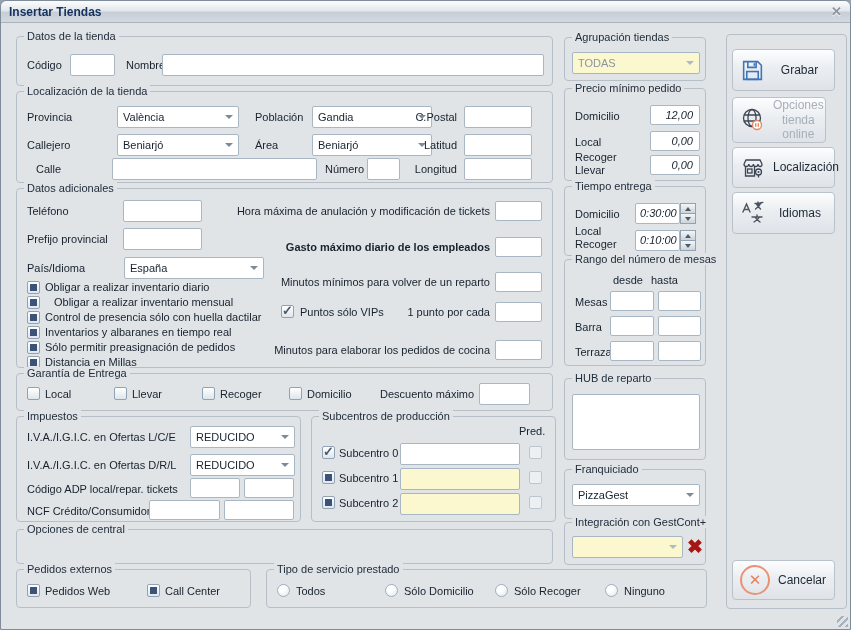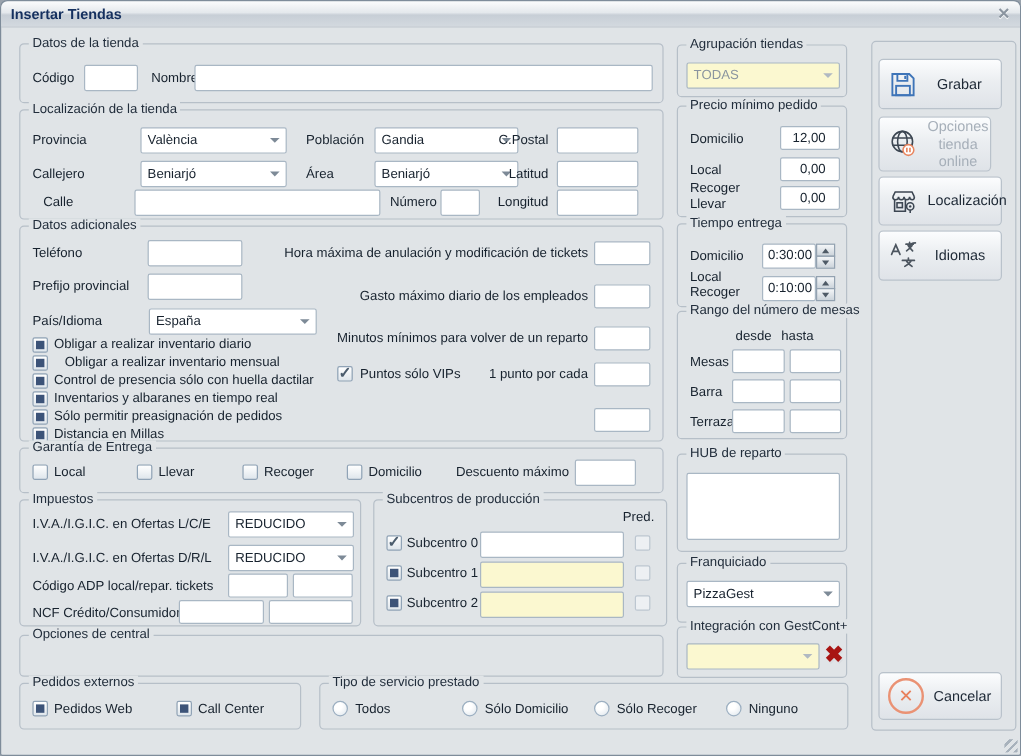--- a/index.html
+++ b/index.html
@@ -10,21 +10,21 @@
       border-bottom:1px solid #aab3bd;border-radius:6px 6px 0 0;display:flex;align-items:center;padding:0 8px;box-sizing:border-box;}
   .tbt{font-weight:bold;font-size:12px;color:#15305f;}
   .xbtn{margin-left:auto;color:#8b95a0;font-weight:bold;font-size:13px;line-height:1;text-shadow:0 1px 0 #fff;}
   .grp{position:absolute;border:1px solid #b6bfc8;border-radius:4px;box-sizing:border-box;}
   .gt{position:absolute;top:-7px;left:7px;background:#e0e4e7;padding:0 3px;color:#222e3c;white-space:nowrap;}
   .lb{position:absolute;white-space:pre-line;line-height:1.15;}
   .lbr{position:absolute;text-align:right;white-space:nowrap;}
   .fld{position:absolute;background:#fff;border:1px solid #a9b7c4;border-radius:2px;box-sizing:border-box;
        padding:3px 4px 0 4px;overflow:hidden;white-space:nowrap;}
   .fld.yel{background:#fbf8d0;}
-  .fld.num{text-align:right;padding-right:11px;}
+  .fld.num{text-align:right;padding-right:6px;font-style:italic;}
   .list{position:absolute;background:#fff;border:1px solid #a9b7c4;border-radius:2px;box-sizing:border-box;}
   .cmb{position:absolute;background:#fff;border:1px solid #a9b7c4;border-radius:2px;box-sizing:border-box;
        display:flex;align-items:center;padding:0 5px;}
   .cmb .cval{flex:1;overflow:hidden;white-space:nowrap;}
   .carr{width:0;height:0;border-left:4px solid transparent;border-right:4px solid transparent;border-top:4px solid #7d8a97;}
   .cmb.dis{background:#fbf8d0;}
   .cmb.dis .cval{color:#8b959f;}
   .cmb.dis .carr{border-top-color:#b0b9c2;}
   .cb{position:absolute;width:13px;height:13px;border:1px solid #90a3b6;border-radius:2px;box-sizing:border-box;
       background:linear-gradient(#ffffff,#dfe6ec);}
@@ -143,30 +143,31 @@
     <span class="lb" style="left:28px;top:122px;">Control de presencia sólo con huella dactilar</span>
     <div class="cb indet" style="left:10px;top:137px;"></div>
     <span class="lb" style="left:28px;top:137px;">Inventarios y albaranes en tiempo real</span>
     <div class="cb indet" style="left:10px;top:152px;"></div>
     <span class="lb" style="left:28px;top:152px;">Sólo permitir preasignación de pedidos</span>
     <div class="cb indet" style="left:10px;top:167px;"></div>
     <span class="lb" style="left:28px;top:167px;">Distancia en Millas</span>
 
     <span class="lbr" style="left:200px;top:16px;width:273px;">Hora máxima de anulación y modificación de tickets</span>
     <div class="fld" style="left:478px;top:12px;width:47px;height:20px;"></div>
-    <span class="lbr" style="left:200px;top:52px;width:273px;">Gasto máximo diario de los empleados</span>
+    <span class="lbr" style="left:200px;top:52px;width:273px;font-weight:bold;">Gasto máximo diario de los empleados</span>
     <div class="fld" style="left:478px;top:48px;width:47px;height:20px;"></div>
     <span class="lbr" style="left:200px;top:87px;width:273px;text-align:right;">Minutos mínimos para volver de un reparto</span>
     <div class="fld" style="left:478px;top:83px;width:47px;height:20px;"></div>
 
     <div class="cb check" style="left:264px;top:116px;"></div>
     <span class="lb" style="left:283px;top:117px;">Puntos sólo VIPs</span>
     <span class="lbr" style="left:343px;top:117px;width:130px;">1 punto por cada</span>
     <div class="fld" style="left:478px;top:113px;width:47px;height:20px;"></div>
 
+    <span class="lbr" style="left:200px;top:155px;width:273px;">Minutos para elaborar los pedidos de cocina</span>
     <div class="fld" style="left:478px;top:151px;width:47px;height:20px;"></div>
   </div>
 
   <div class="grp" style="left:563px;top:185px;width:142px;height:70px;">
     <span class="gt">Tiempo entrega</span>
     <span class="lb" style="left:10px;top:21px;">Domicilio</span>
     <div class="fld num" style="left:70px;top:16px;width:45px;height:21px;">0:30:00</div>
     <div class="spin" style="left:115px;top:16px;">
       <div class="sbt up"></div>
       <div class="sbt dn"></div>

